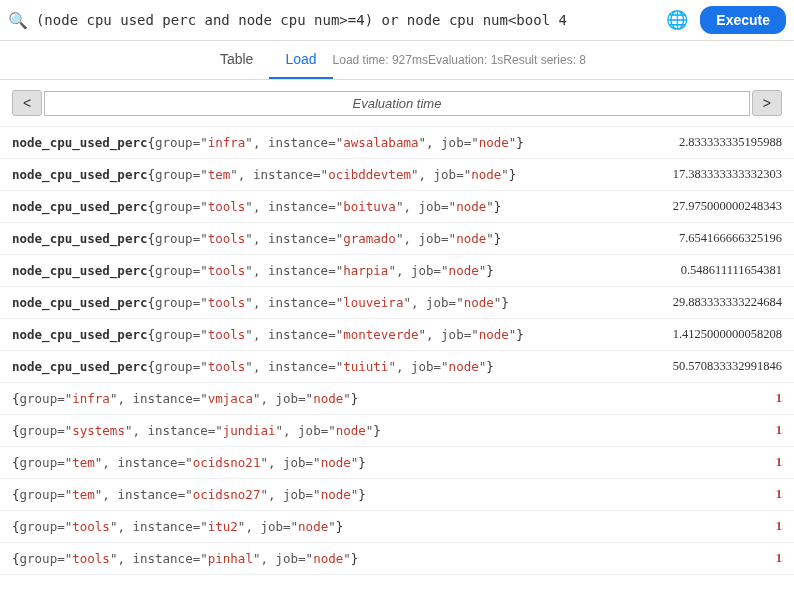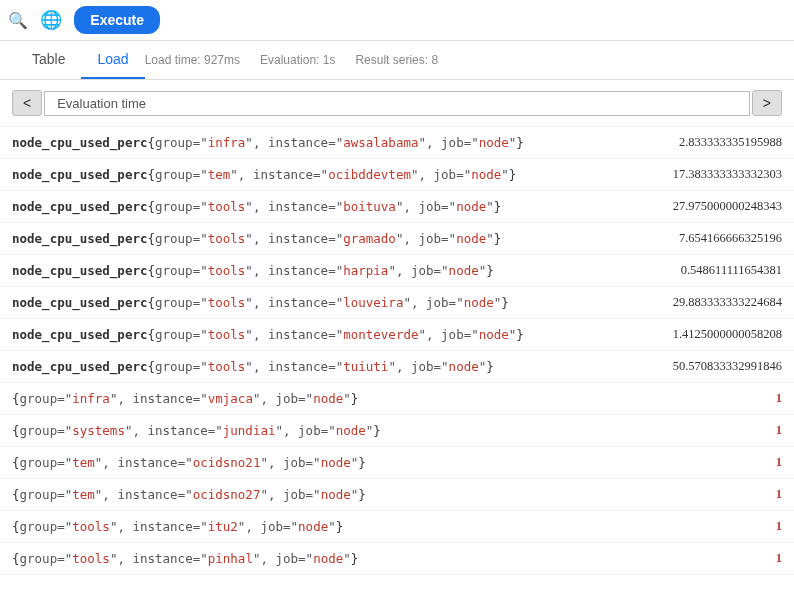--- a/index.html
+++ b/index.html
@@ -49,40 +49,40 @@
       font-size: 14px;
       cursor: pointer;
       font-weight: bold;
     }
 
     
     .tabs-bar {
       display: flex;
       align-items: center;
       border-bottom: 1px solid #ddd;
-      padding: 0 16px;
-      justify-content: flex-start;
+      padding: 0 24px;
+      justify-content: center;
     }
     .tabs-left {
       display: flex;
     }
     .tab {
       padding: 10px 16px;
       cursor: pointer;
       font-size: 14px;
       color: #555;
       border-bottom: 2px solid transparent;
     }
     .tab.active {
       color: #1a73e8;
       border-bottom: 2px solid #1a73e8;
     }
     .tab-meta {
       display: flex;
-      gap: 20px;
+      gap: 0;
       font-size: 12px;
       color: #888;
       padding-right: 4px;
     }
     .tab-meta span { color: #888; }
 
     
     .eval-row {
       display: flex;
       align-items: center;
@@ -94,26 +94,28 @@
       background: #e0e0e0;
       border: 1px solid #bbb;
       border-radius: 3px;
       cursor: pointer;
       padding: 4px 10px;
       font-size: 14px;
       color: #333;
     }
     .eval-time-box {
       flex: 1;
+      text-align: center;
       border: 1px solid #bbb;
       padding: 4px 12px;
       font-size: 13px;
       color: #555;
       background: #fff;
       margin: 0 2px;
+      font-style: italic;
     }
 
     
     .data-table {
       width: 100%;
       border-collapse: collapse;
     }
     .data-table tr {
       border-bottom: 1px solid #eee;
     }
@@ -150,20 +152,21 @@
 
     
     .brace { color: #333; }
     .eq { color: #555; }
   </style>
 </head>
 <body>
 
 <div class="search-bar">
   <span class="search-icon-wrap">🔍</span>
+  <input class="search-input" type="text" value="(node_cpu_used_perc and node_cpu_num&gt;=4) or node_cpu_num&lt;bool 4" readonly="" style="">
   <button class="globe-btn">🌐</button>
   <button class="execute-btn">Execute</button>
 </div>
 
 <div class="tabs-bar">
   <div class="tabs-left">
     <div class="tab">Table</div>
     <div class="tab active">Load</div>
   </div>
   <div class="tab-meta">

